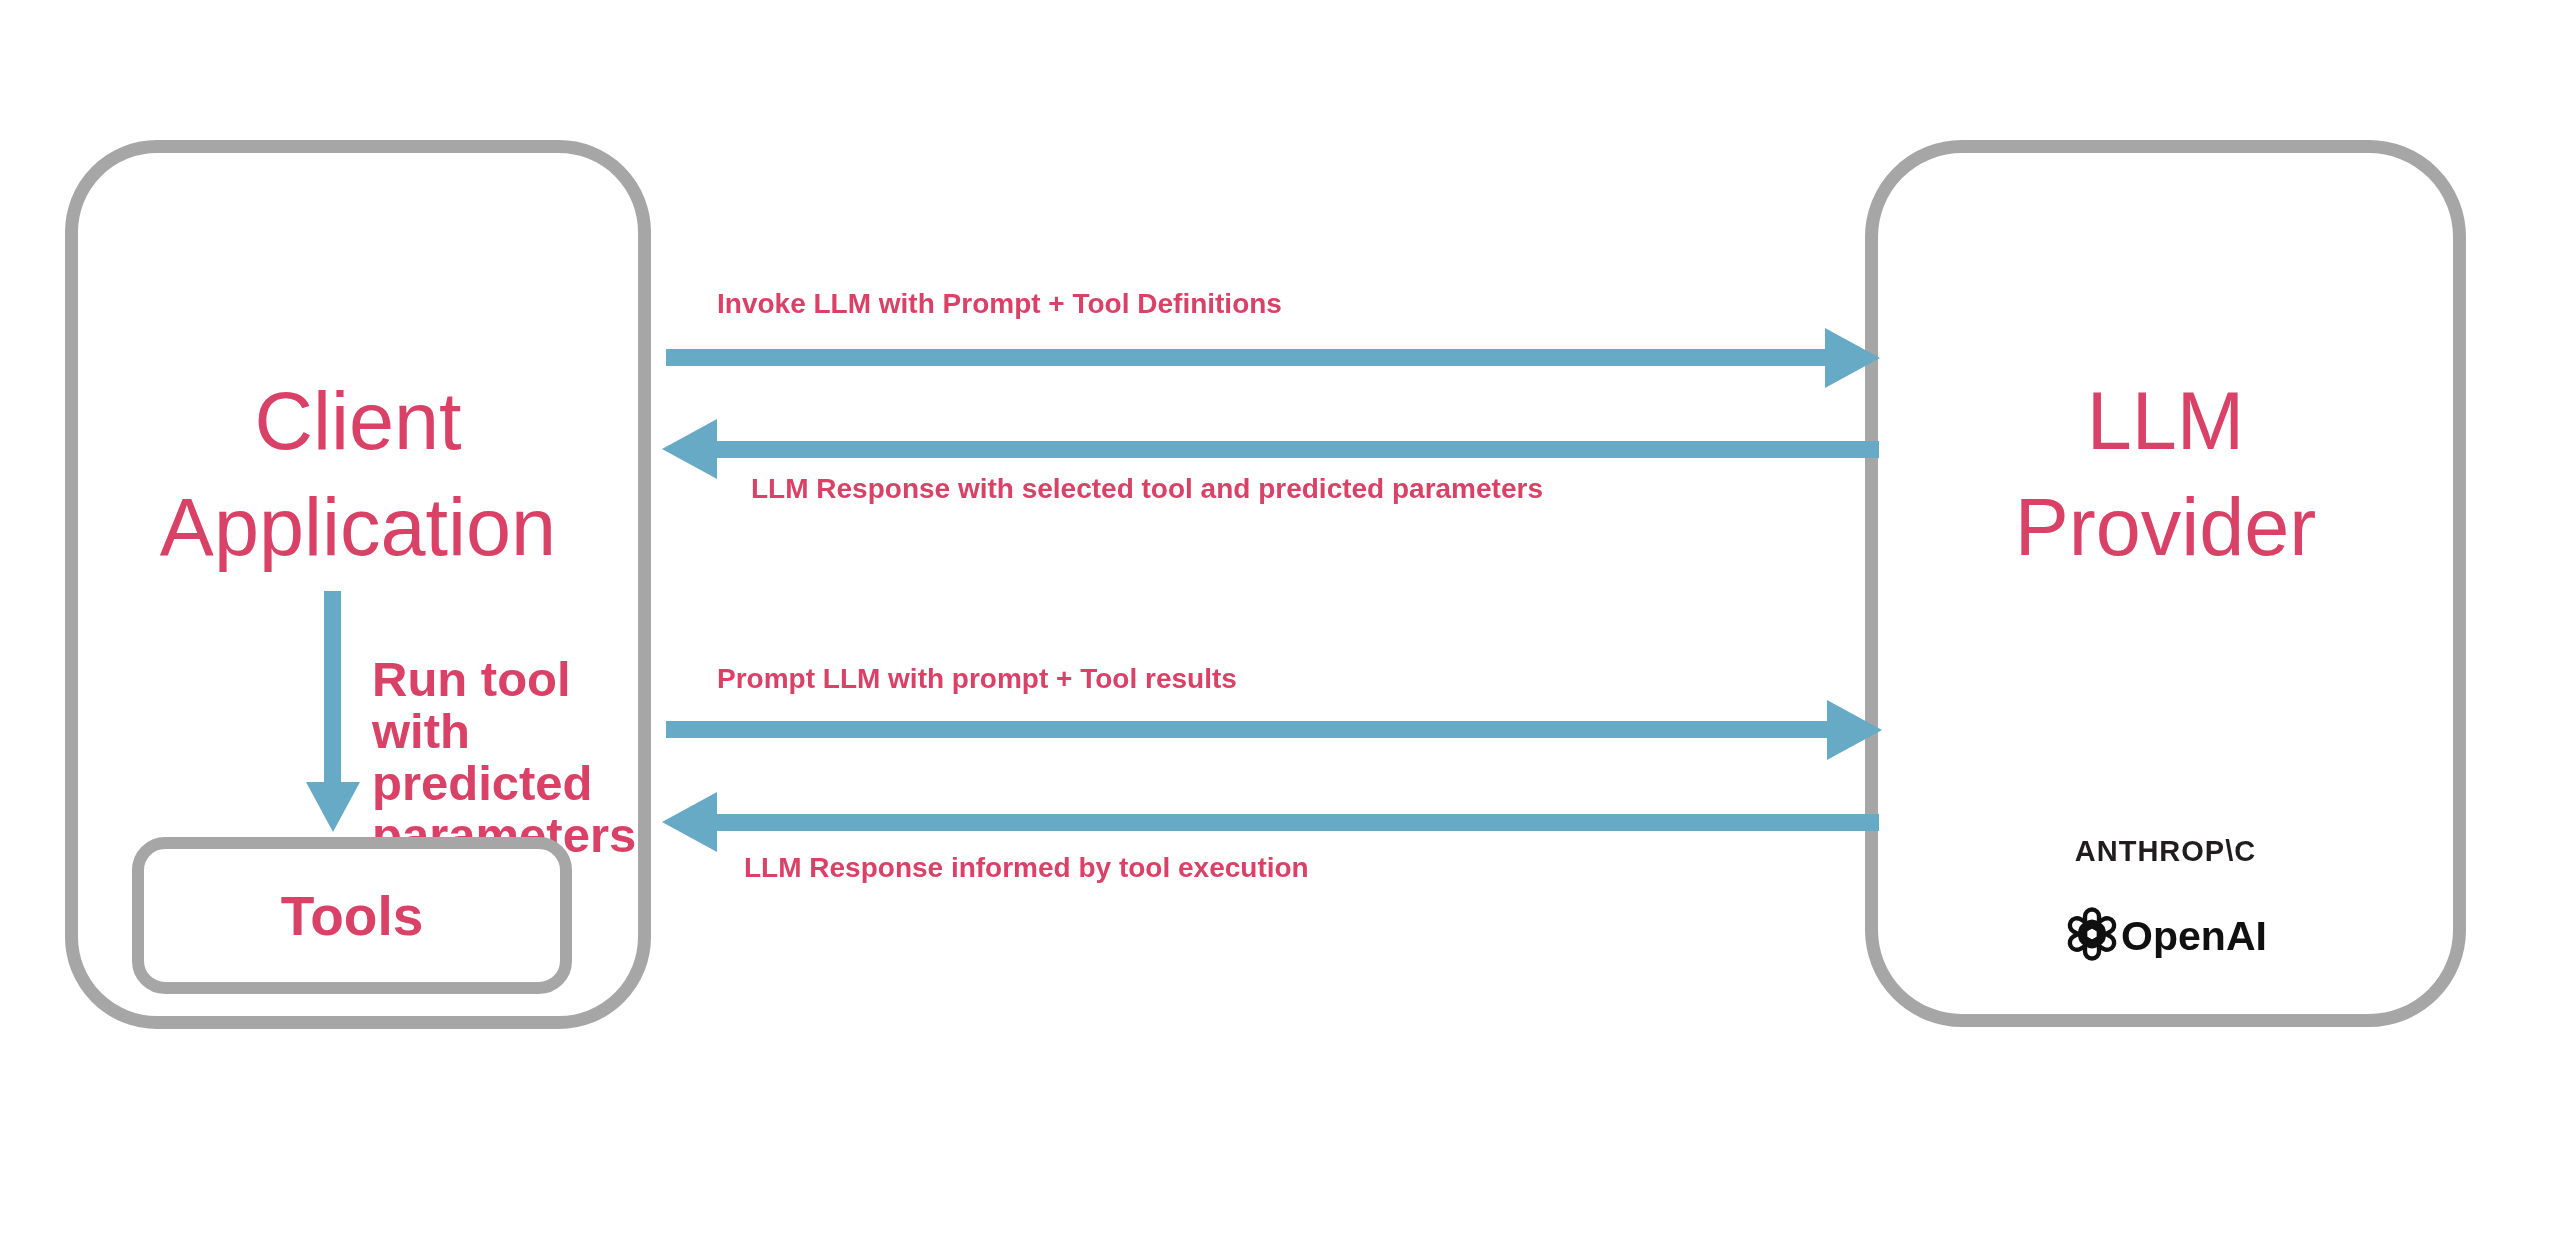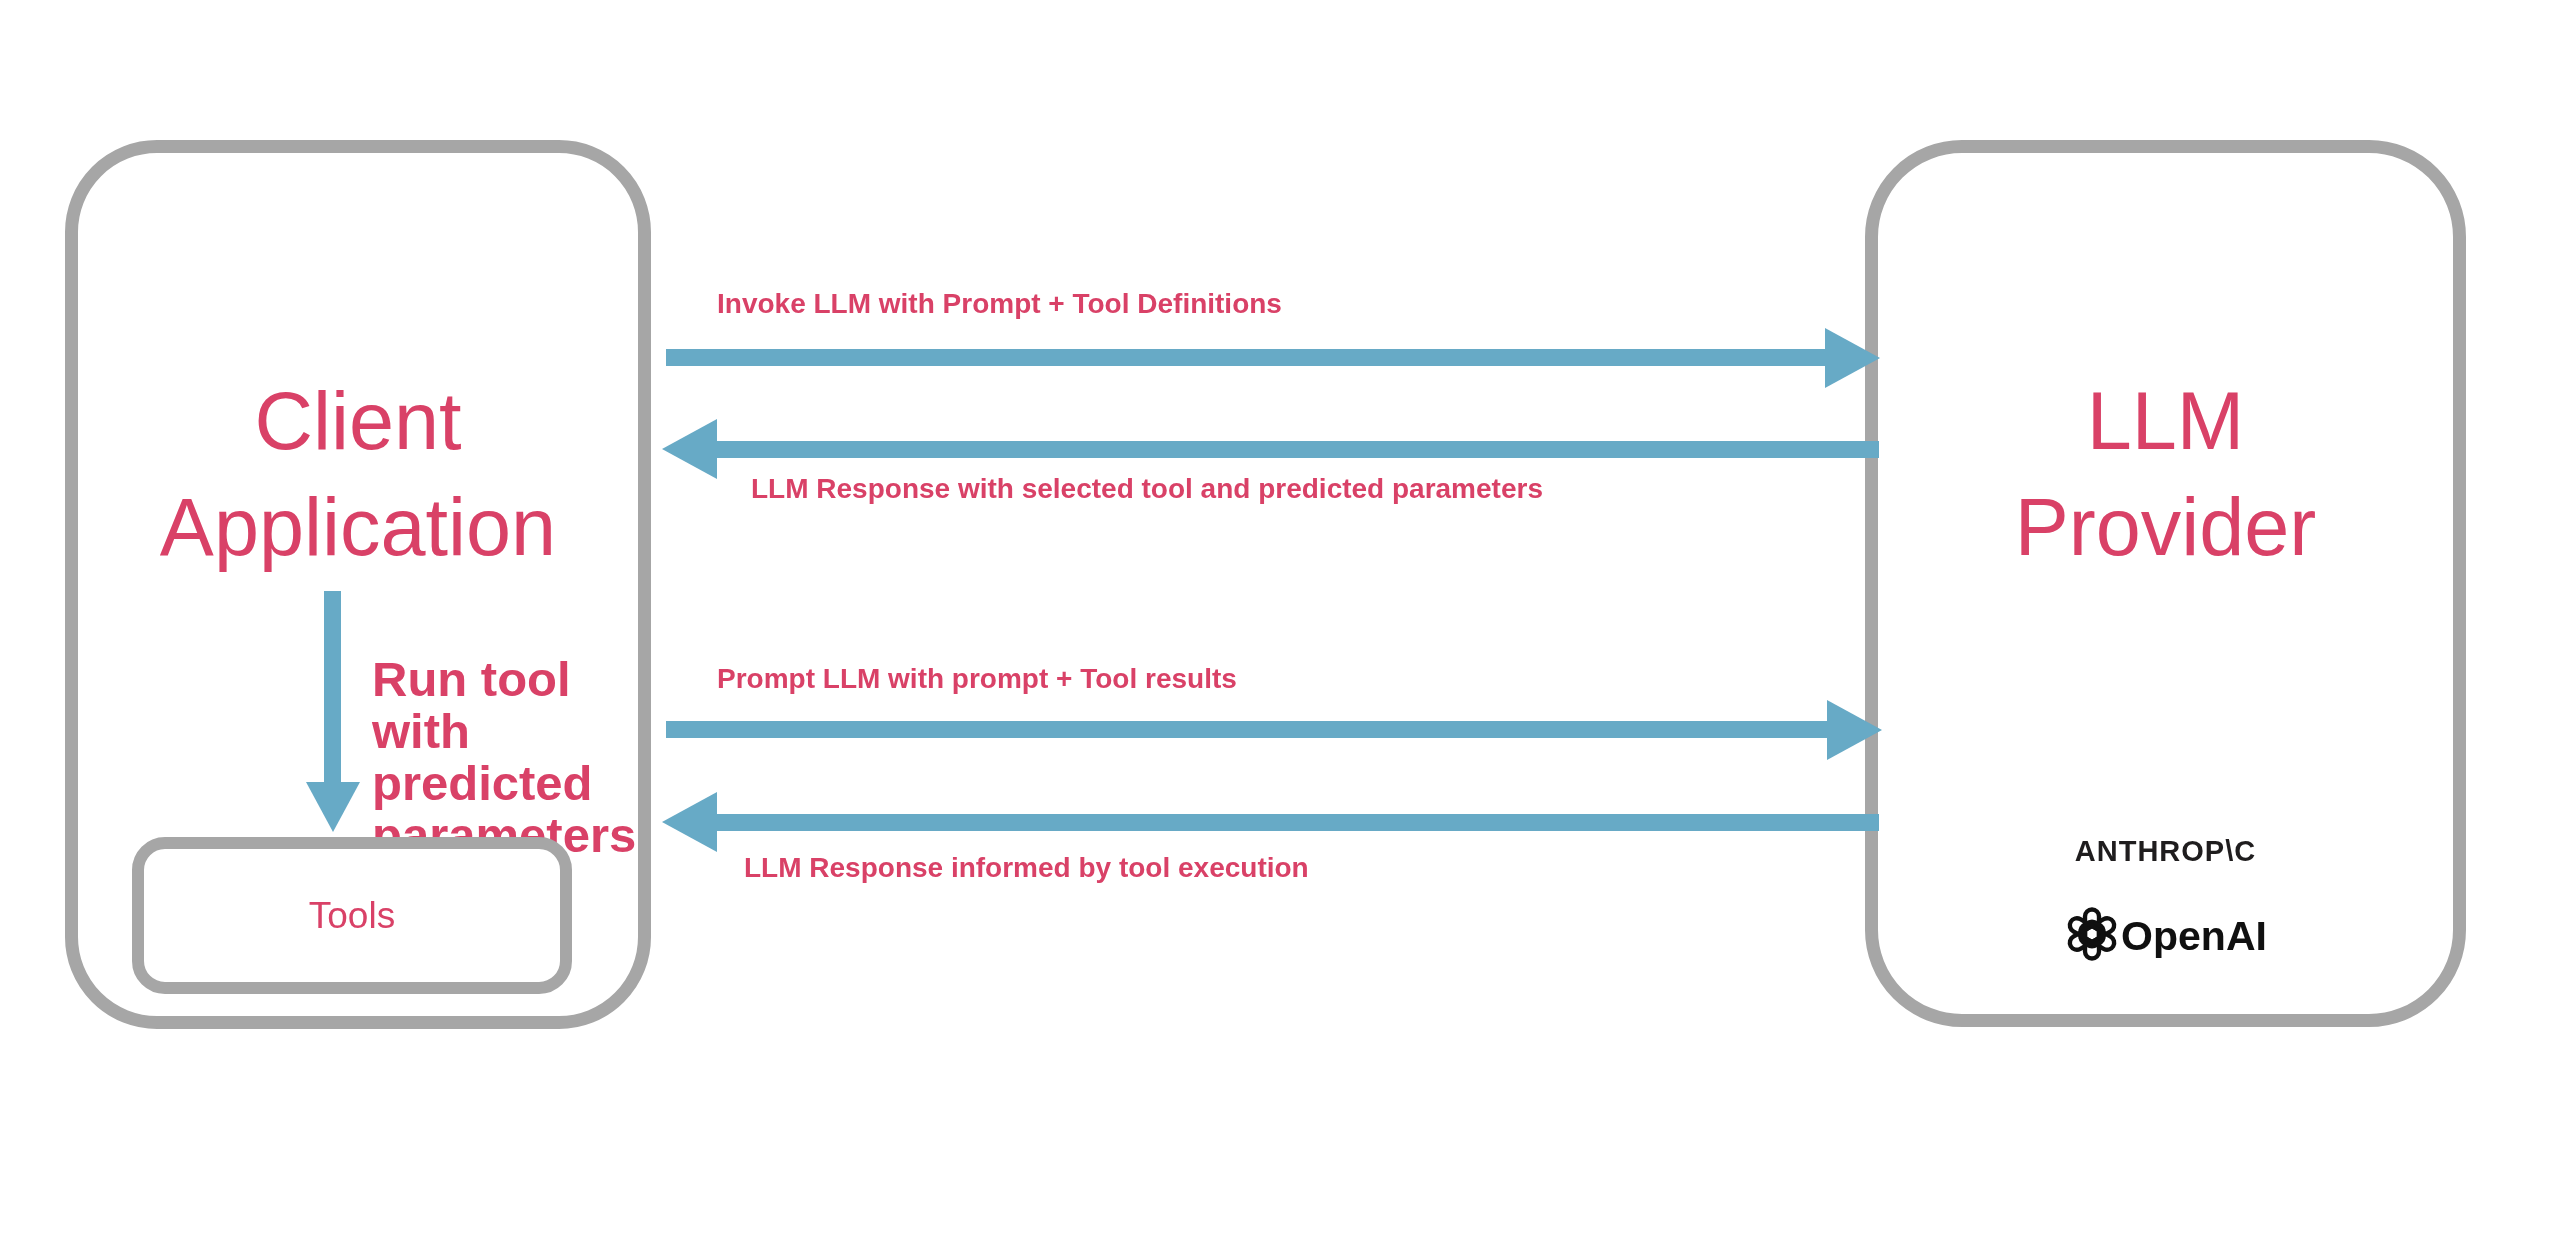--- a/index.html
+++ b/index.html
@@ -73,22 +73,22 @@
     width: 440px; height: 157px;
     background: #ffffff;
     border: 12.6px solid var(--gray);
     border-radius: 33px;
     display: flex;
     align-items: center;
     justify-content: center;
   }
   .tools-label {
     color: var(--pink);
-    font-weight: normal;
-    font-size: 37px;
+    font-weight: bold;
+    font-size: 55px;
   }
 
   
   .h-shaft { position: absolute; height: 17.4px; background: var(--blue); }
   .head-right {
     position: absolute; width: 0; height: 0;
     border-top: 30px solid transparent;
     border-bottom: 30px solid transparent;
     border-left: 55px solid var(--blue);
   }

